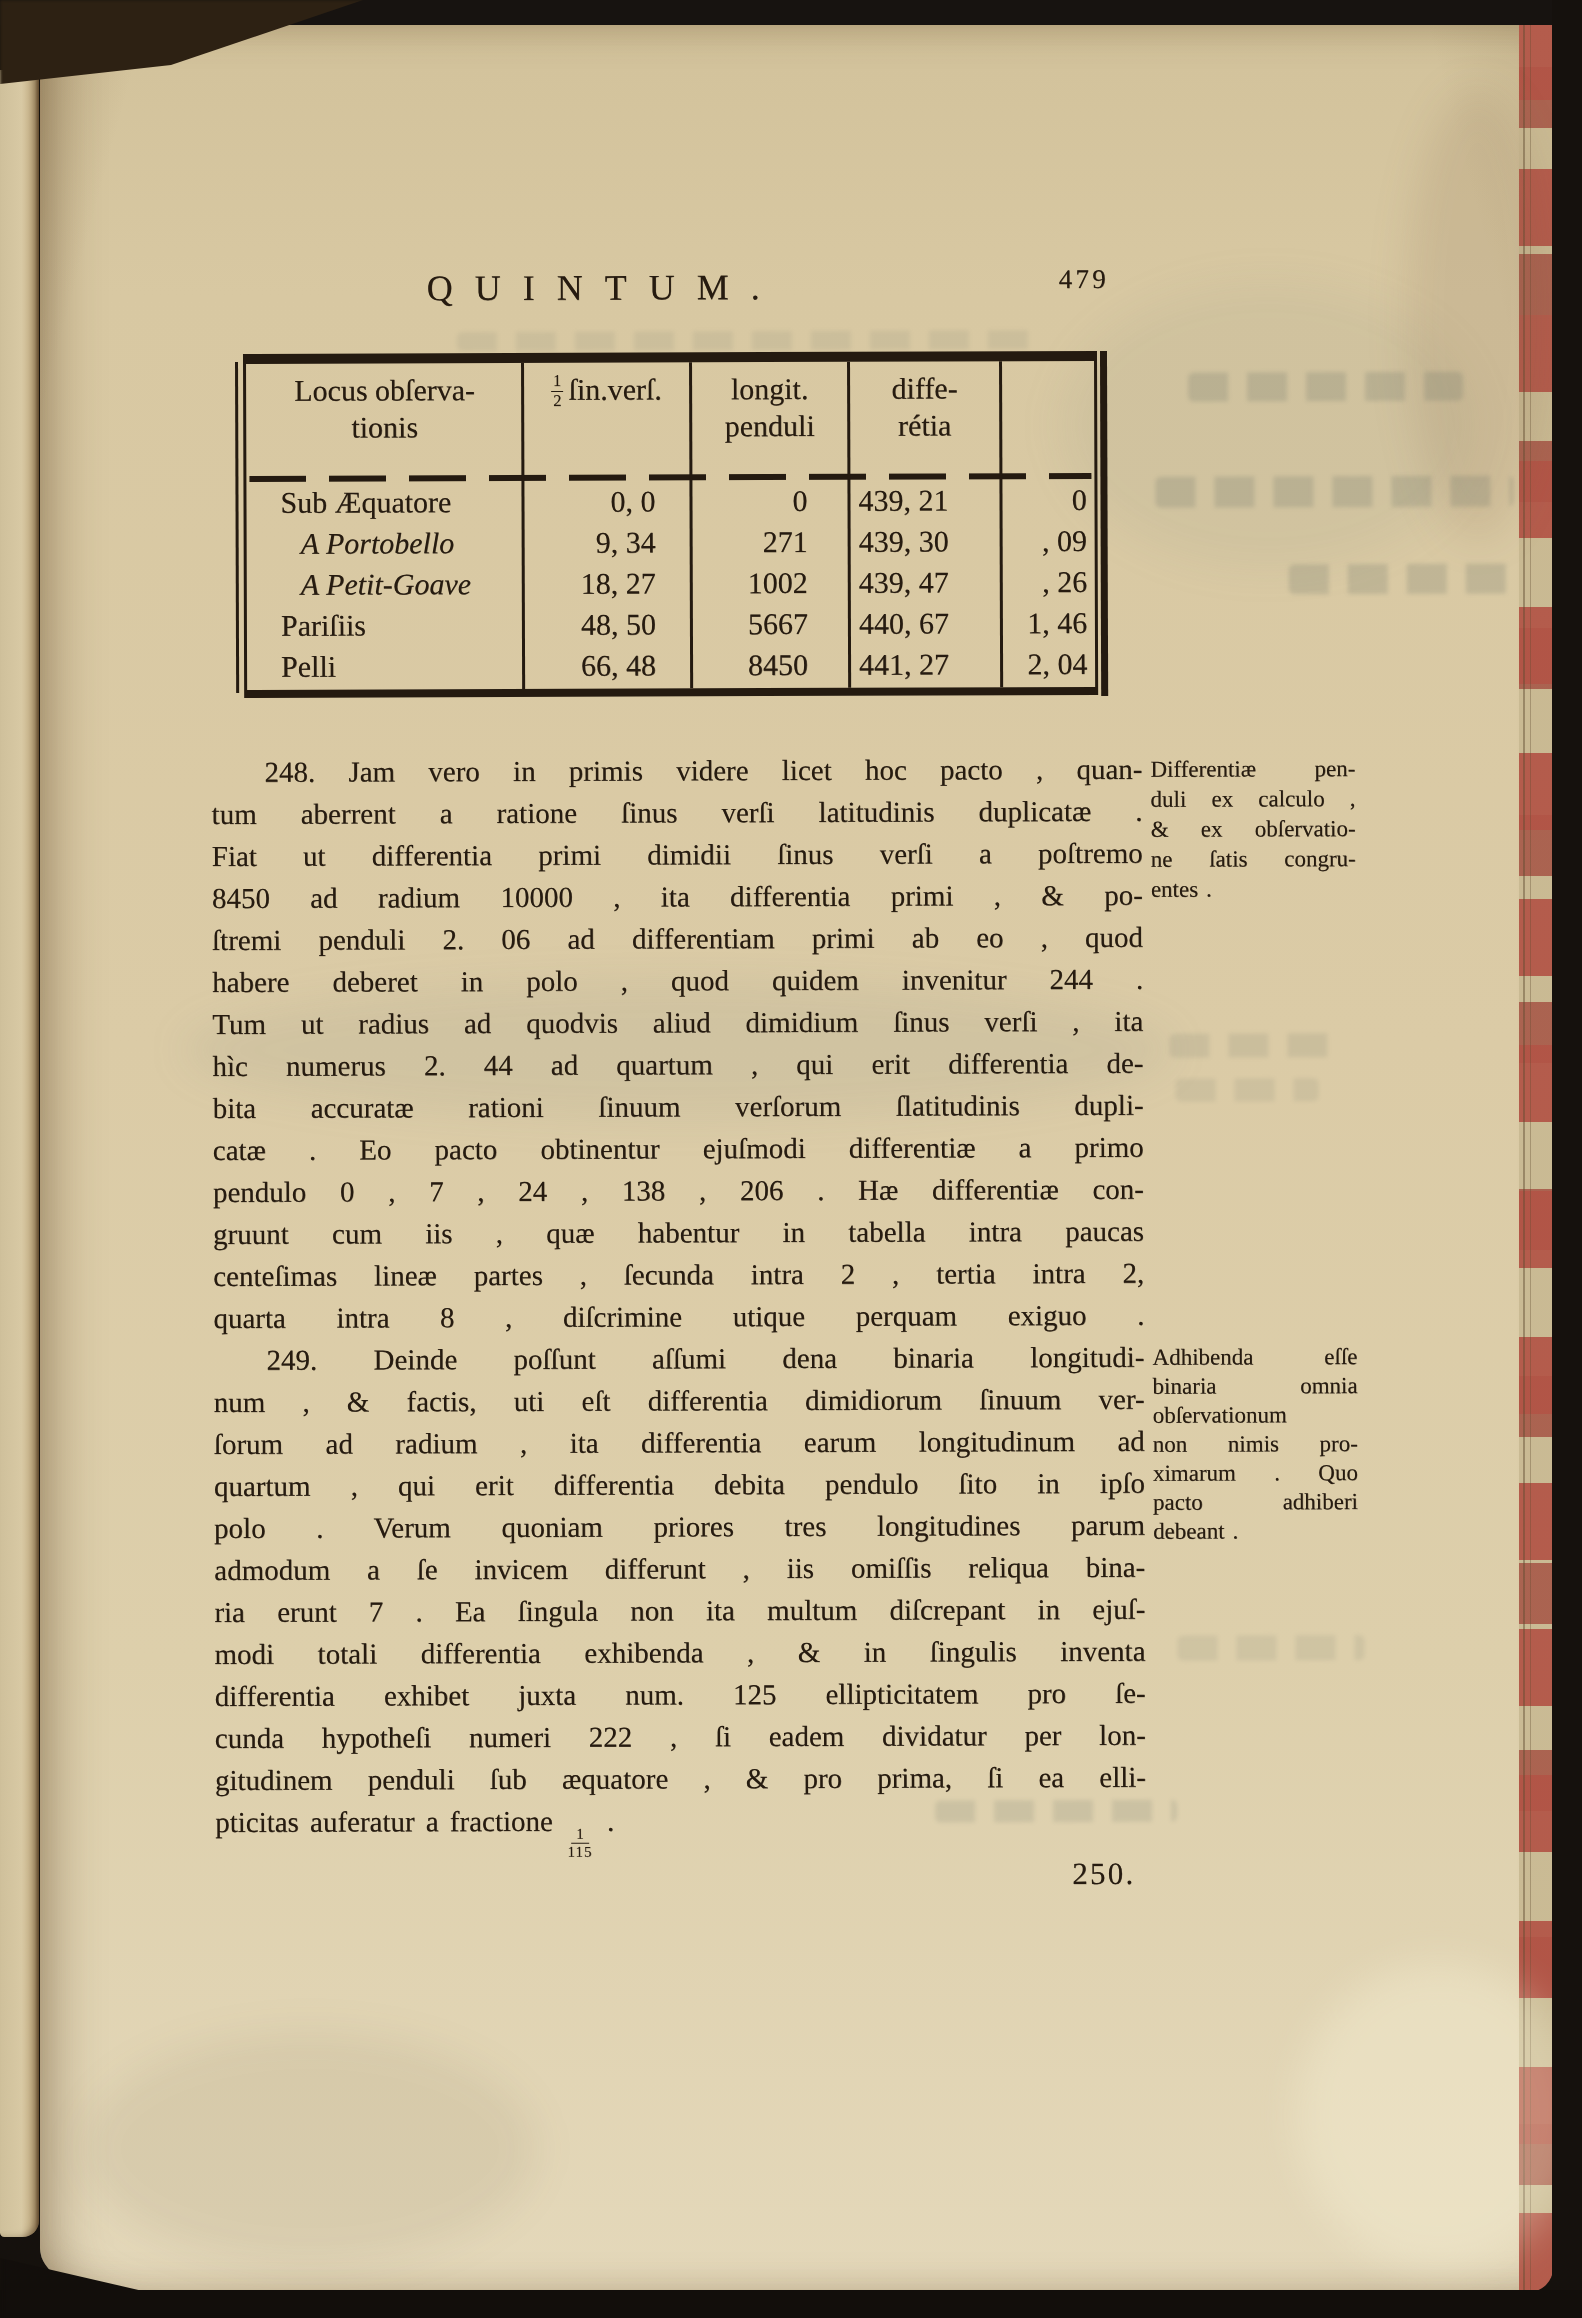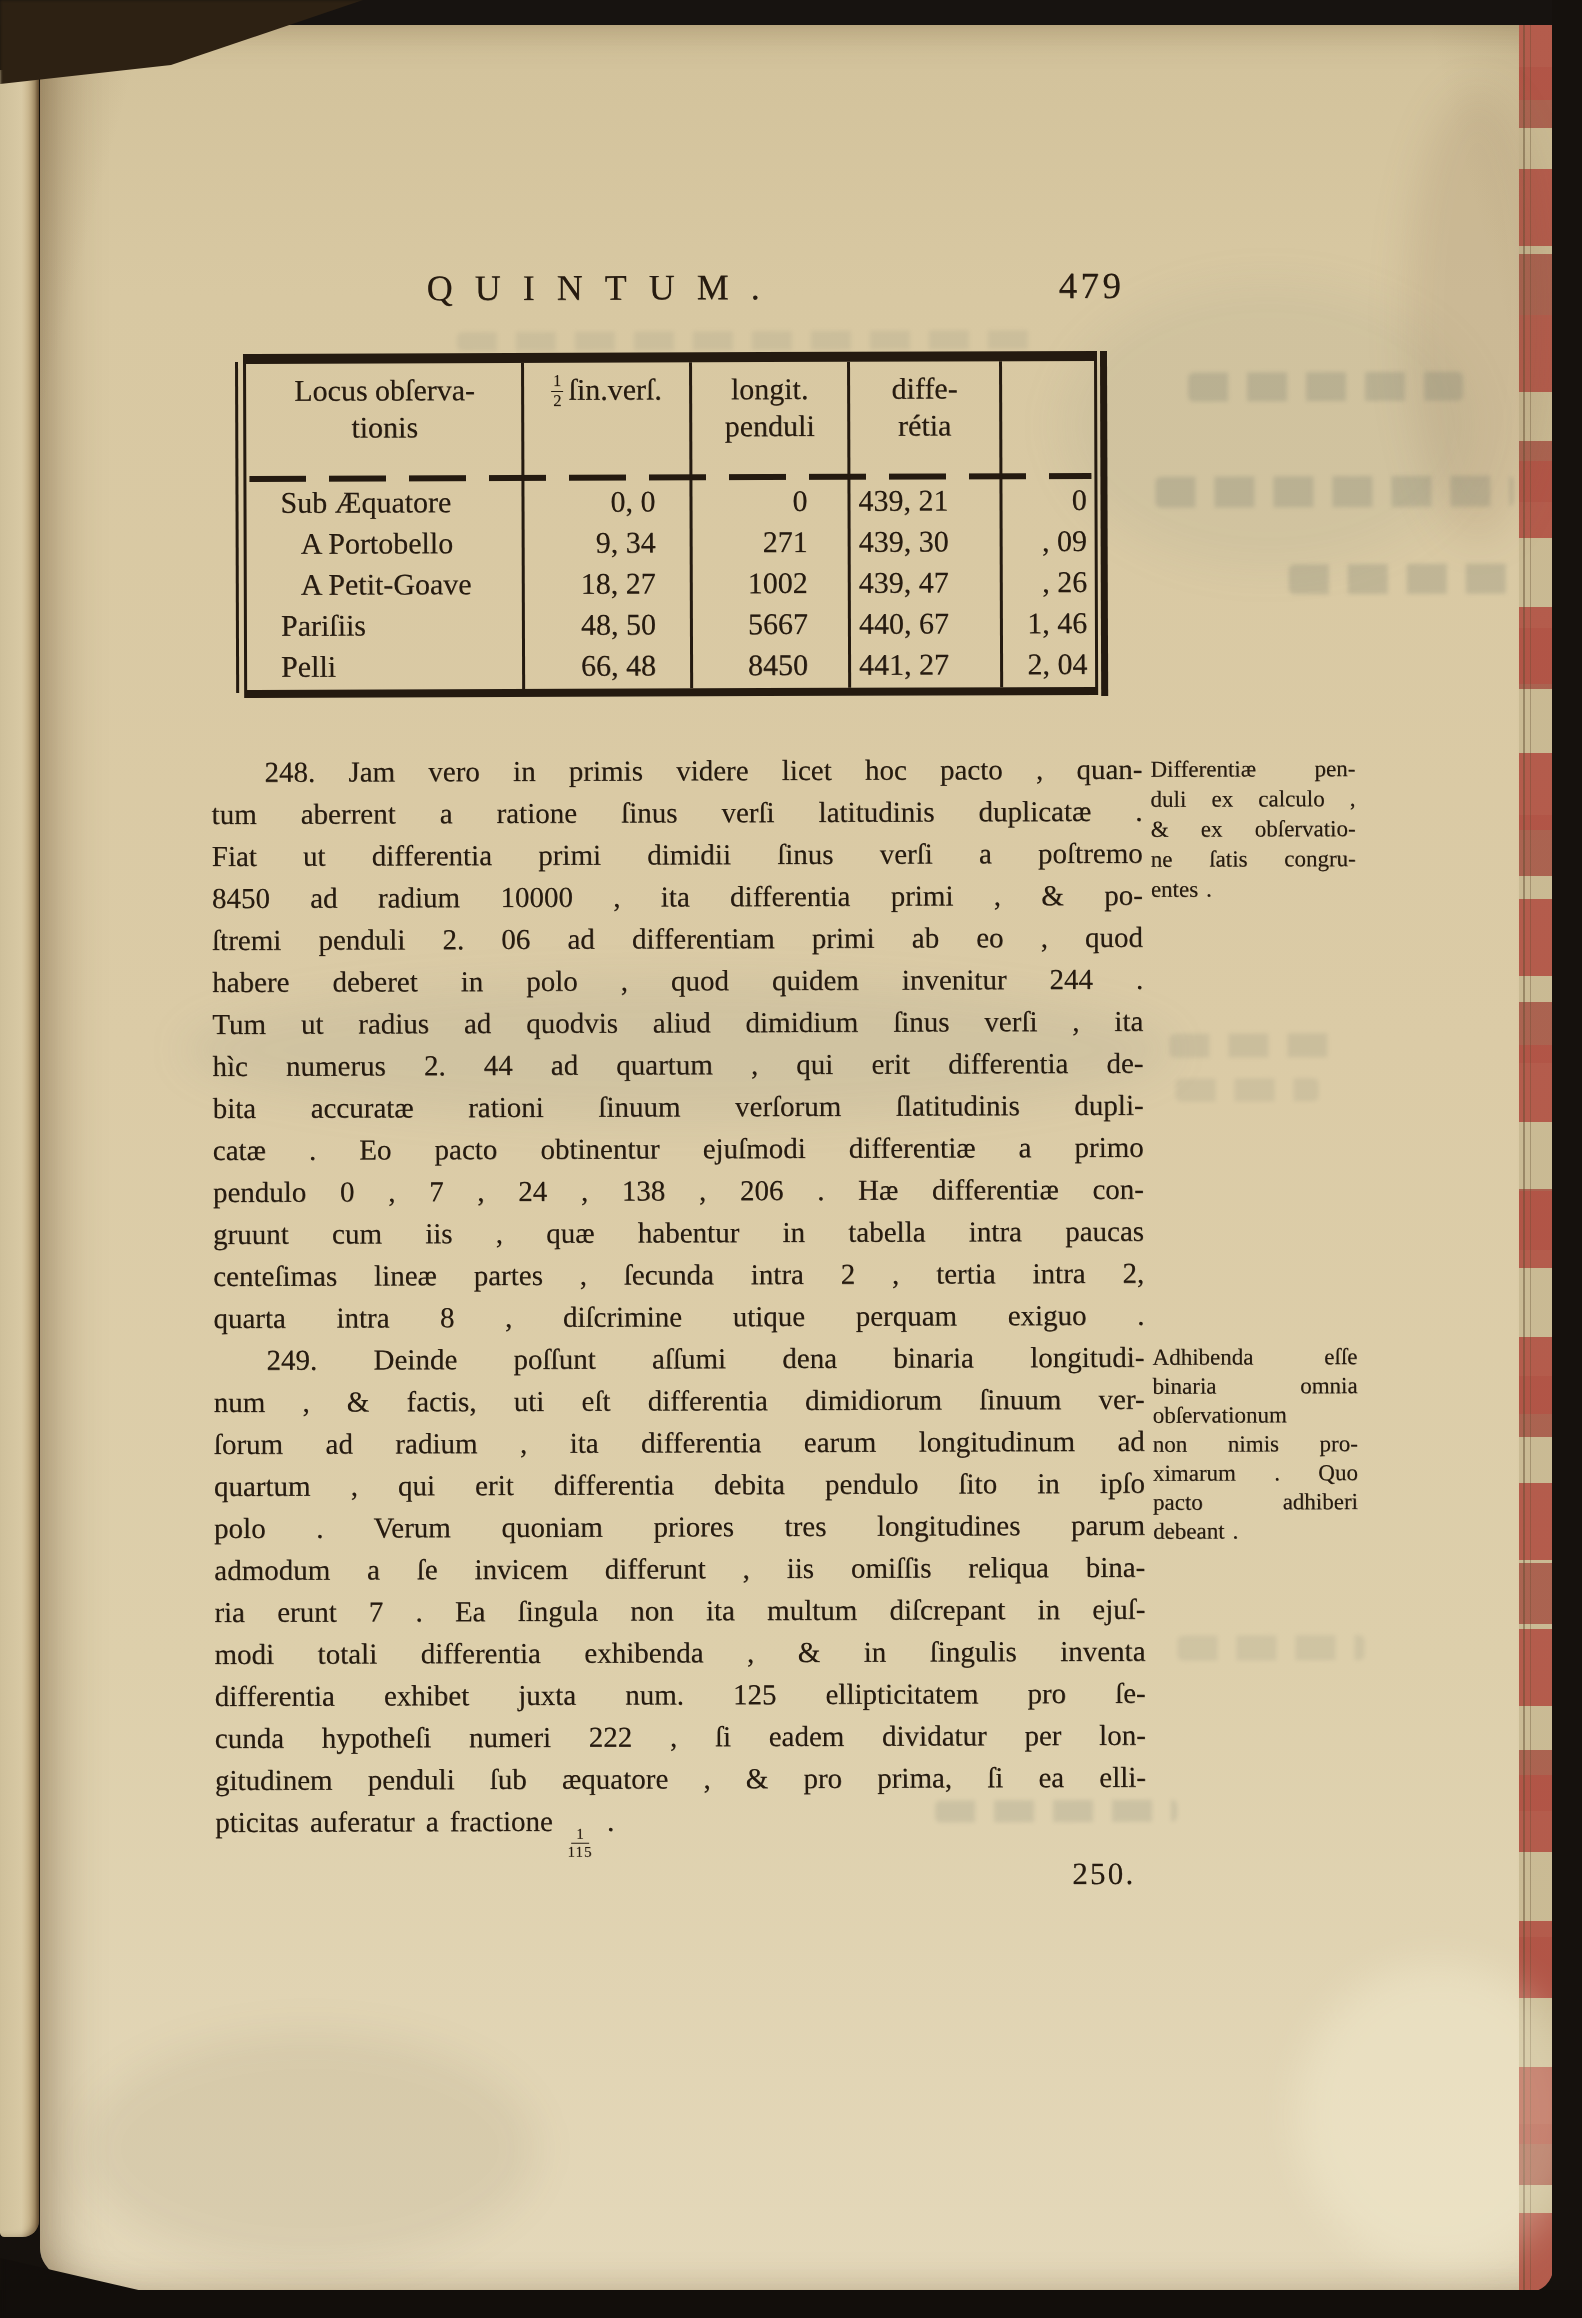--- a/index.html
+++ b/index.html
@@ -33,41 +33,41 @@
   .band-bottom{position:absolute;left:0;top:2290px;width:1583px;height:29px;background:#120e0b;z-index:2;}
   .tl-wedge{position:absolute;left:0;top:0;width:386px;height:94px;z-index:3;filter:blur(1.7px);
     background:#2d2113;clip-path:polygon(0 0,363px 0,171px 65px,0 84px);}
   .bl-corner{position:absolute;left:0;top:2225px;width:264px;height:94px;z-index:2;filter:blur(3.3px);
     background:#120e0b;clip-path:polygon(0 33px,100% 100%,0 100%);}
 
   .content{position:absolute;inset:0;transform:rotate(-0.2deg);transform-origin:50% 40%;color:#261b10;}
   .ink{color:#261b10;text-shadow:0.3px 0.3px 0.5px rgba(38,27,16,.55);}
 
   .running-head{position:absolute;left:389px;top:243px;font-size:36px;letter-spacing:22px;white-space:nowrap;}
-  .folio{position:absolute;left:1021px;top:242px;font-size:37px;letter-spacing:3.3px;}
+  .folio{position:absolute;left:1021px;top:242px;font-size:27px;letter-spacing:3.3px;}
 
   
   .obs-table{position:absolute;left:205px;top:329px;width:848px;height:326px;
     border:solid #241a10;border-width:10px 3.3px 8.8px 3.3px;box-sizing:content-box;
     display:grid;grid-template-columns:277px 167px 159px 151px 94px;
     grid-template-rows:111px 7.7px 41px 41px 41px 41px 41px;font-size:30px;}
   .obs-table::before{content:"";position:absolute;left:-11px;top:-2.2px;bottom:-3.3px;width:2.8px;background:#241a10;}
   .obs-table::after{content:"";position:absolute;right:-13.2px;top:-10px;bottom:-8.8px;width:7.2px;background:#241a10;}
   .vrule{position:absolute;top:0;bottom:0;width:3.3px;background:#241a10;}
   .dash-row{grid-column:1/-1;align-self:center;height:5.5px;margin:0 3.3px;
     background:repeating-linear-gradient(90deg,#241a10 0 57px,transparent 57px 80px);}
   .th{display:flex;flex-direction:column;align-items:center;justify-content:flex-start;
     padding-top:7.7px;line-height:1.25;text-align:center;}
   .td{display:flex;align-items:center;box-sizing:border-box;}
   .c-locus{padding-left:21px;margin-left:13px;}
   .c-lat{justify-content:flex-end;padding-right:35px;}
   .c-sin{justify-content:flex-end;padding-right:42px;}
   .c-lon{padding-left:9px;}
   .c-dif{justify-content:flex-end;padding-right:7.7px;}
-  .it{padding-left:41px;}
+  .it{font-style:italic;padding-left:41px;}
   .units{margin-top:19px;font-size:25px;letter-spacing:7.7px;}
   .frac{display:inline-flex;flex-direction:column;align-items:center;line-height:1;
     font-size:16.5px;margin-right:5.5px;vertical-align:middle;transform:translateY(2.2px);}
   .frac .num{border-bottom:1.7px solid #241a10;padding:0 1.7px 1.1px;}
   .frac .den{padding-top:1.1px;}
   .hdr-line{white-space:nowrap;}
   .sinvers-row{display:flex;align-items:center;}
 
   
   .bodytext{position:absolute;left:172px;top:726px;width:931px;font-size:29px;line-height:42px;

